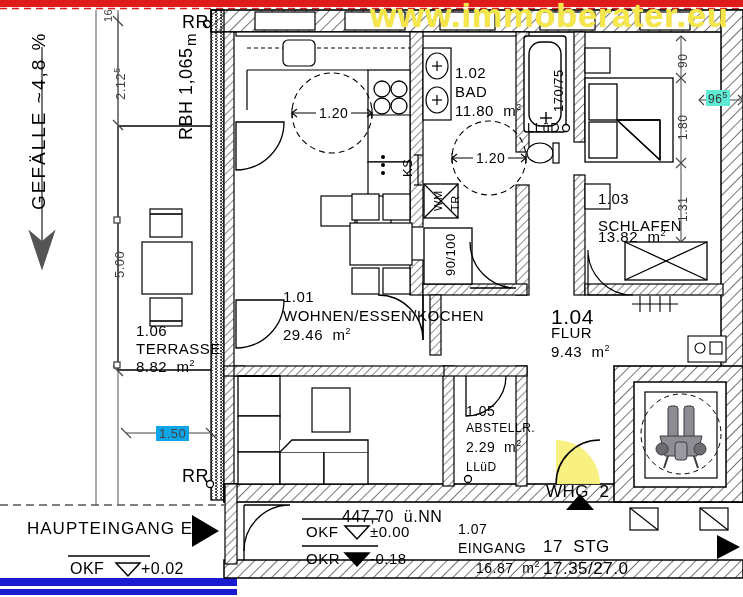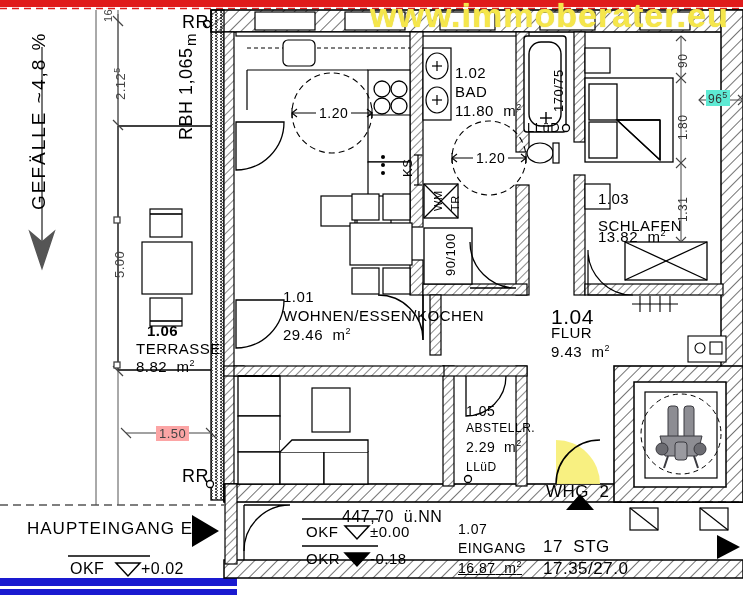--- a/index.html
+++ b/index.html
@@ -414,28 +414,28 @@
 </svg>
 </div>
 
 <div class="lbl" style="left:370px; top:-4px; font-size:34px; font-weight:bold; color:#f5e64b; letter-spacing:1px; text-shadow:0 0 1px #d9c93f;">www.immoberater.eu</div>
 
 <div class="lbl rot90" style="left:28px; top:210px; font-size:19px; letter-spacing:2px;">GEFÄLLE ~4,8 %</div>
 
 <div class="lbl rot90" style="left:102px; top:22px; font-size:11px; color:#444;">16</div>
 <div class="lbl rot90" style="left:112px; top:100px; font-size:13px; color:#444;"><span>2.12</span><span class="sq">5</span></div>
 <div class="lbl rot90" style="left:112px; top:278px; font-size:13px; color:#444;">5.00</div>
-<div class="lbl" style="left:156px; top:426px; font-size:13px; color:#444; background:#fca5a5; padding:0 3px;">1.50</div>
+<div class="lbl" style="left:156px; top:426px; font-size:13px; color:#444; background:#0ea5e9; padding:0 3px;">1.50</div>
 
 <div class="lbl" style="left:182px; top:12px; font-size:18px;">RR</div>
 <div class="lbl rot90" style="left:176px; top:140px; font-size:18px;"><span>RBH 1,065</span></div>
 <div class="lbl rot90" style="left:182px; top:46px; font-size:15px;">m</div>
 <div class="lbl" style="left:182px; top:466px; font-size:18px;">RR</div>
 
-<div class="lbl" style="left:147px; top:322px; font-size:15px;font-weight:bold;">1.06</div>
+<div class="lbl" style="left:136px; top:322px; font-size:15px;">1.06</div>
 <div class="lbl" style="left:136px; top:340px; font-size:15px;">TERRASSE</div>
 <div class="lbl" style="left:136px; top:358px; font-size:15px;"><span>8.82</span>&nbsp;&nbsp;<span>m</span><span class="sq">2</span></div>
 
 <div class="lbl" style="left:283px; top:288px; font-size:15px;">1.01</div>
 <div class="lbl" style="left:283px; top:307px; font-size:15px;">WOHNEN/ESSEN/KOCHEN</div>
 <div class="lbl" style="left:283px; top:326px; font-size:15px;"><span>29.46</span>&nbsp;&nbsp;<span>m</span><span class="sq">2</span></div>
 
 <div class="lbl" style="left:455px; top:64px; font-size:15px;">1.02</div>
 <div class="lbl" style="left:455px; top:83px; font-size:15px;">BAD</div>
 <div class="lbl" style="left:455px; top:102px; font-size:15px;"><span>11.80</span>&nbsp;&nbsp;<span>m</span><span class="sq">2</span></div>
@@ -448,21 +448,21 @@
 <div class="lbl" style="left:551px; top:324px; font-size:15px;">FLUR</div>
 <div class="lbl" style="left:551px; top:343px; font-size:15px;"><span>9.43</span>&nbsp;&nbsp;<span>m</span><span class="sq">2</span></div>
 
 <div class="lbl" style="left:466px; top:403px; font-size:14px;">1.05</div>
 <div class="lbl" style="left:466px; top:421px; font-size:12px;">ABSTELLR.</div>
 <div class="lbl" style="left:466px; top:438px; font-size:14px;"><span>2.29</span>&nbsp;&nbsp;<span>m</span><span class="sq">2</span></div>
 <div class="lbl" style="left:466px; top:460px; font-size:12px;">LLüD</div>
 
 <div class="lbl" style="left:458px; top:521px; font-size:14px;">1.07</div>
 <div class="lbl" style="left:458px; top:540px; font-size:14px;">EINGANG</div>
-<div class="lbl" style="left:458px; top:559px; font-size:14px;text-decoration:underline;"><span>16.87</span>&nbsp;&nbsp;<span>m</span><span class="sq">2</span></div>
+<div class="lbl" style="left:476px; top:559px; font-size:14px;"><span>16.87</span>&nbsp;&nbsp;<span>m</span><span class="sq">2</span></div>
 
 <div class="lbl rot90" style="left:551px; top:112px; font-size:13px;">170/75</div>
 <div class="lbl" style="left:527px; top:120px; font-size:13px;">LLüD</div>
 <div class="lbl rot90" style="left:443px; top:276px; font-size:13px;">90/100</div>
 <div class="lbl rot90" style="left:432px; top:211px; font-size:11px;">WM</div>
 <div class="lbl rot90" style="left:449px; top:211px; font-size:11px;">TR</div>
 <div class="lbl rot90" style="left:400px; top:177px; font-size:13px;">KS</div>
 
 <div class="lbl" style="left:316px; top:105px; font-size:14px; background:#fff; padding:0 3px;">1.20</div>
 <div class="lbl" style="left:473px; top:150px; font-size:14px; background:#fff; padding:0 3px;">1.20</div>

